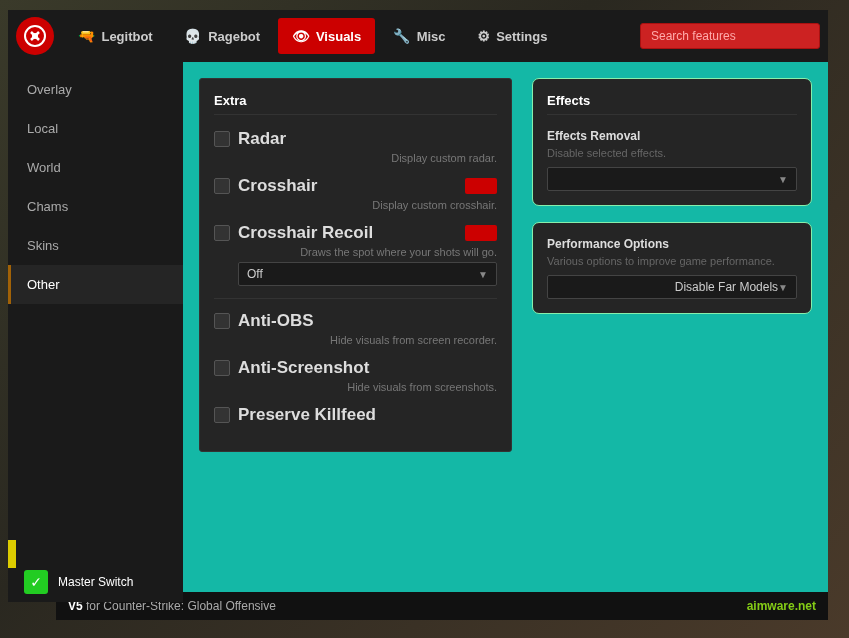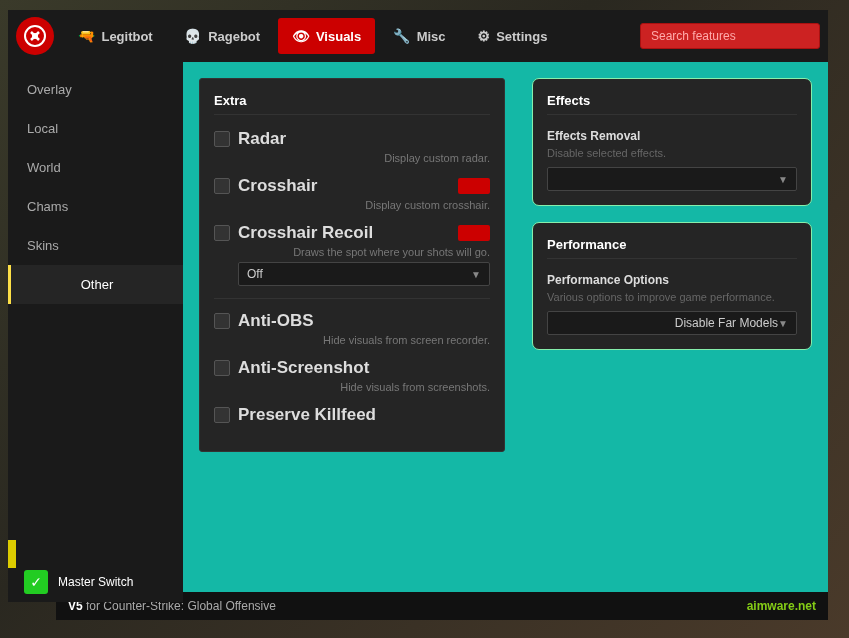--- a/index.html
+++ b/index.html
@@ -117,22 +117,21 @@
       padding: 12px 16px;
       color: #aaa;
       cursor: pointer;
       font-size: 13px;
       border-left: 3px solid transparent;
     }
 
     .sidebar-item.active {
       background: #252525;
       color: #fff;
-      border-left: 3px solid #fde047;
-      text-align: center;
+      border-left: 3px solid #a16207;
     }
 
     
     .master-switch {
       position: absolute;
       bottom: 40px;
       left: 8px;
       width: 167px;
       display: flex;
       align-items: center;
@@ -152,21 +151,21 @@
       justify-content: center;
       color: #fff;
       font-size: 14px;
       flex-shrink: 0;
     }
 
     
     .content-area {
       flex: 1;
       display: flex;
-      gap: 11px;
+      gap: 4px;
       padding: 16px;
       overflow-y: auto;
     }
 
     .panel-left {
       flex: 1;
       margin-right: 16px;
     }
 
     .panel-right {
@@ -487,21 +486,20 @@
           <div class="section-title">Effects</div>
 
           <div class="subsection-title">Effects Removal</div>
           <div class="subsection-desc">Disable selected effects.</div>
           <div class="dropdown-wide">
             <span class="dropdown-arrow">▼</span>
           </div>
         </div>
 
         <div class="effects-section">
-          <div class="section-title">Performance</div>
 
           <div class="subsection-title">Performance Options</div>
           <div class="subsection-desc">Various options to improve game performance.</div>
           <div class="dropdown-wide">
             <span>Disable Far Models</span>
             <span class="dropdown-arrow">▼</span>
           </div>
         </div>
 
       </div>

